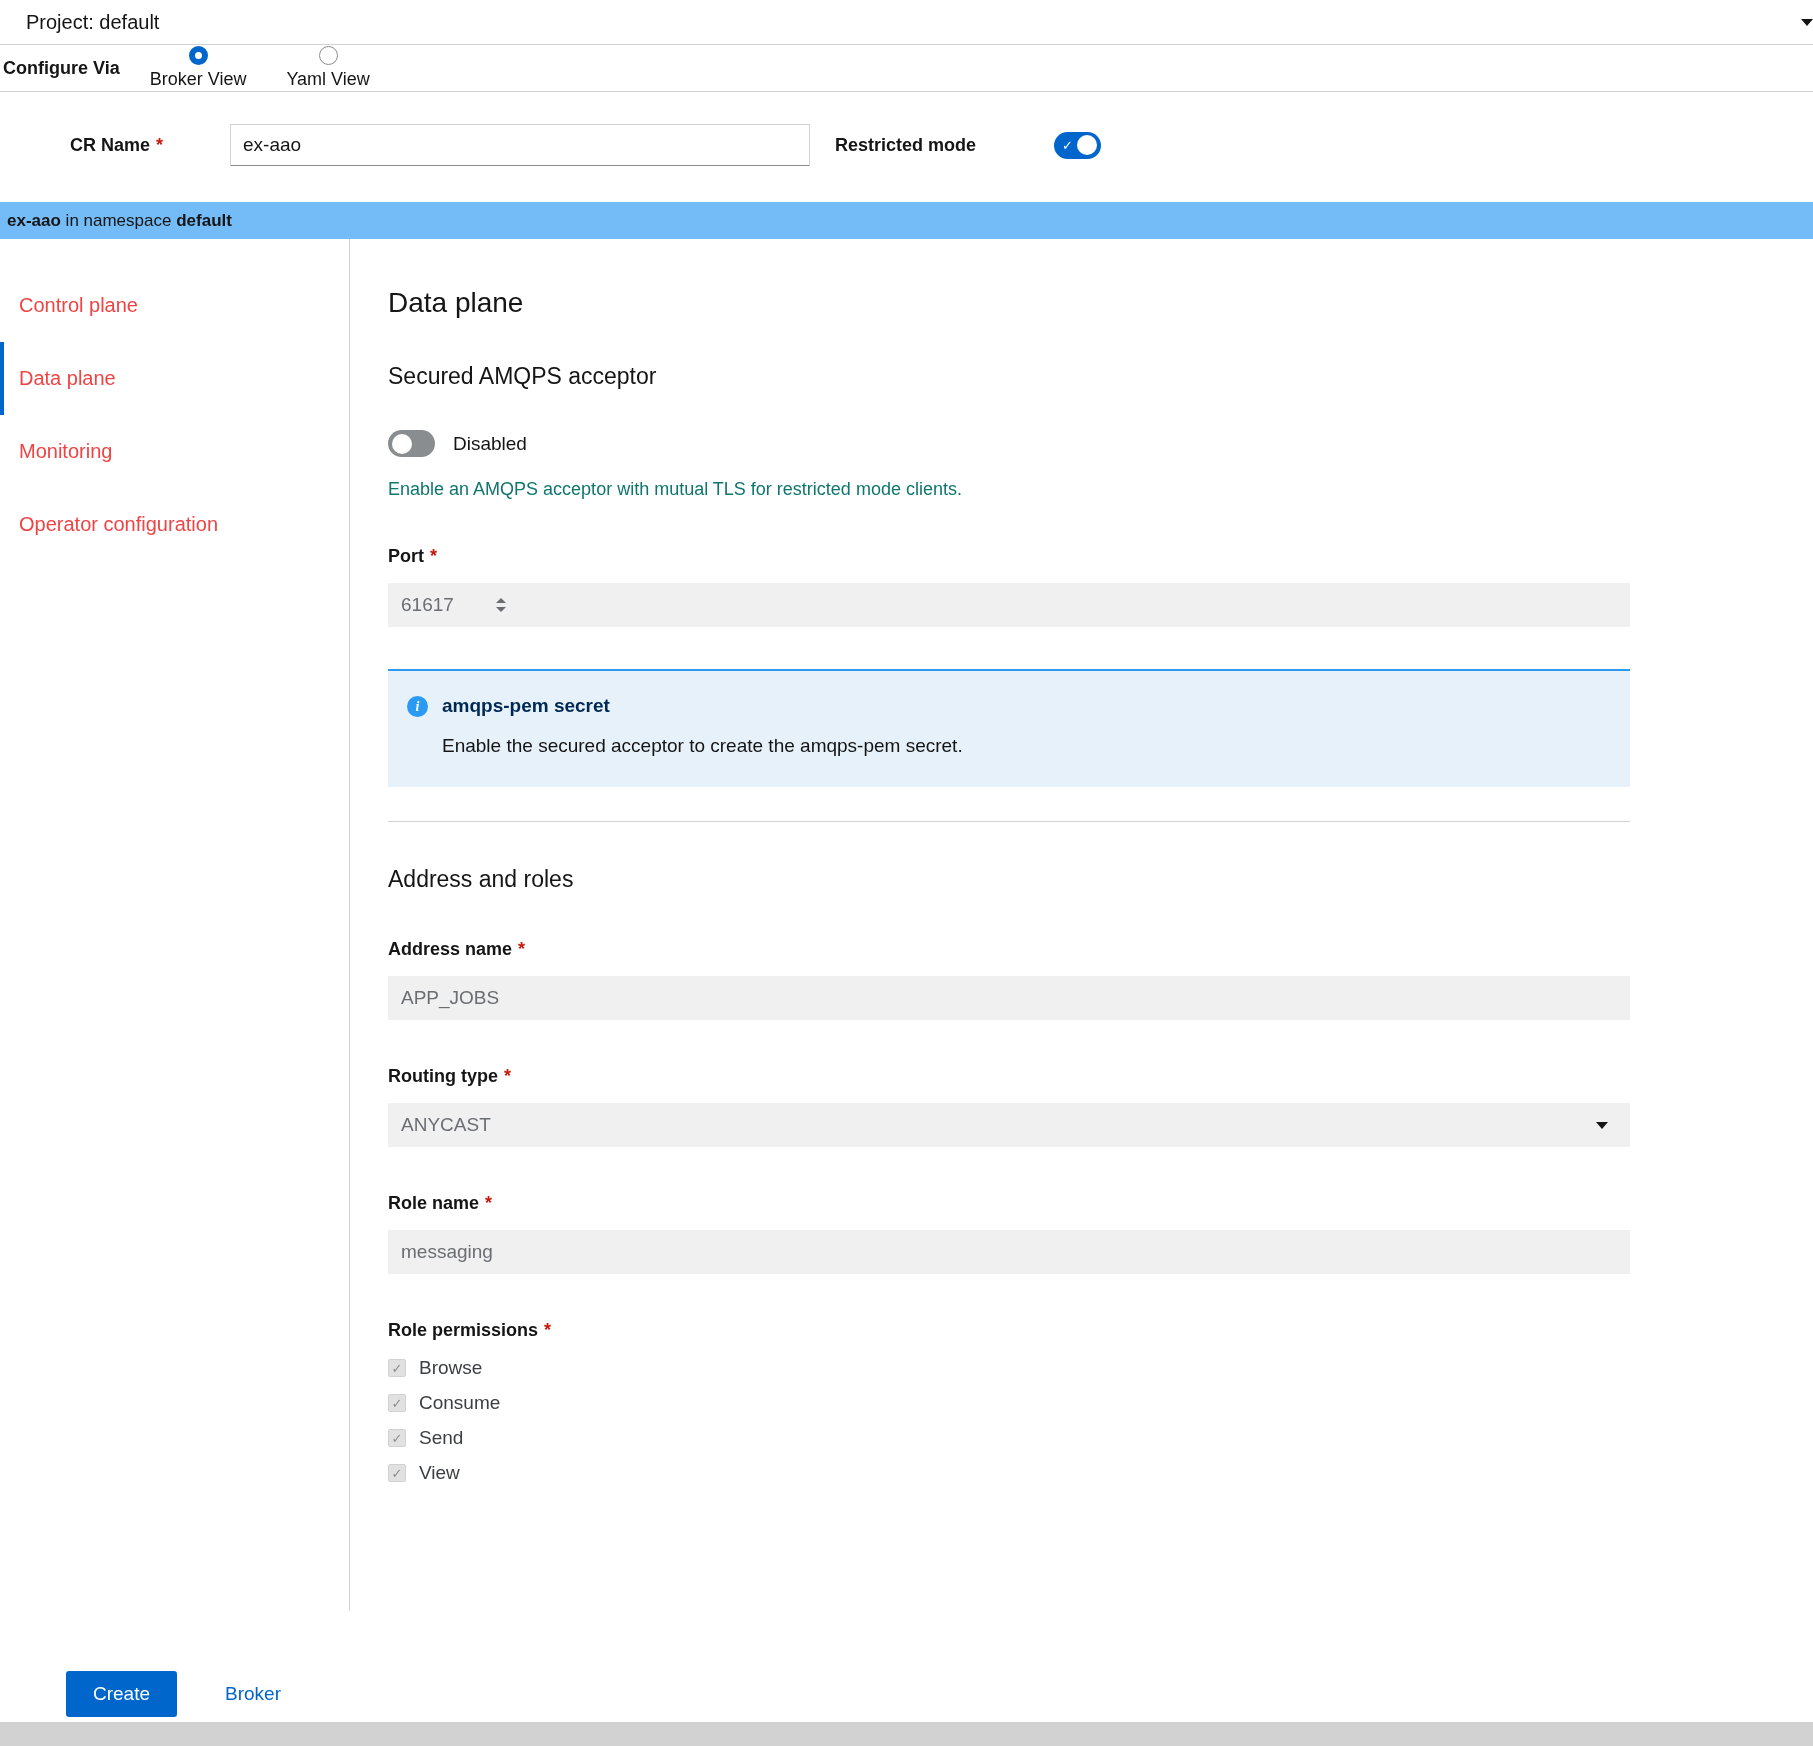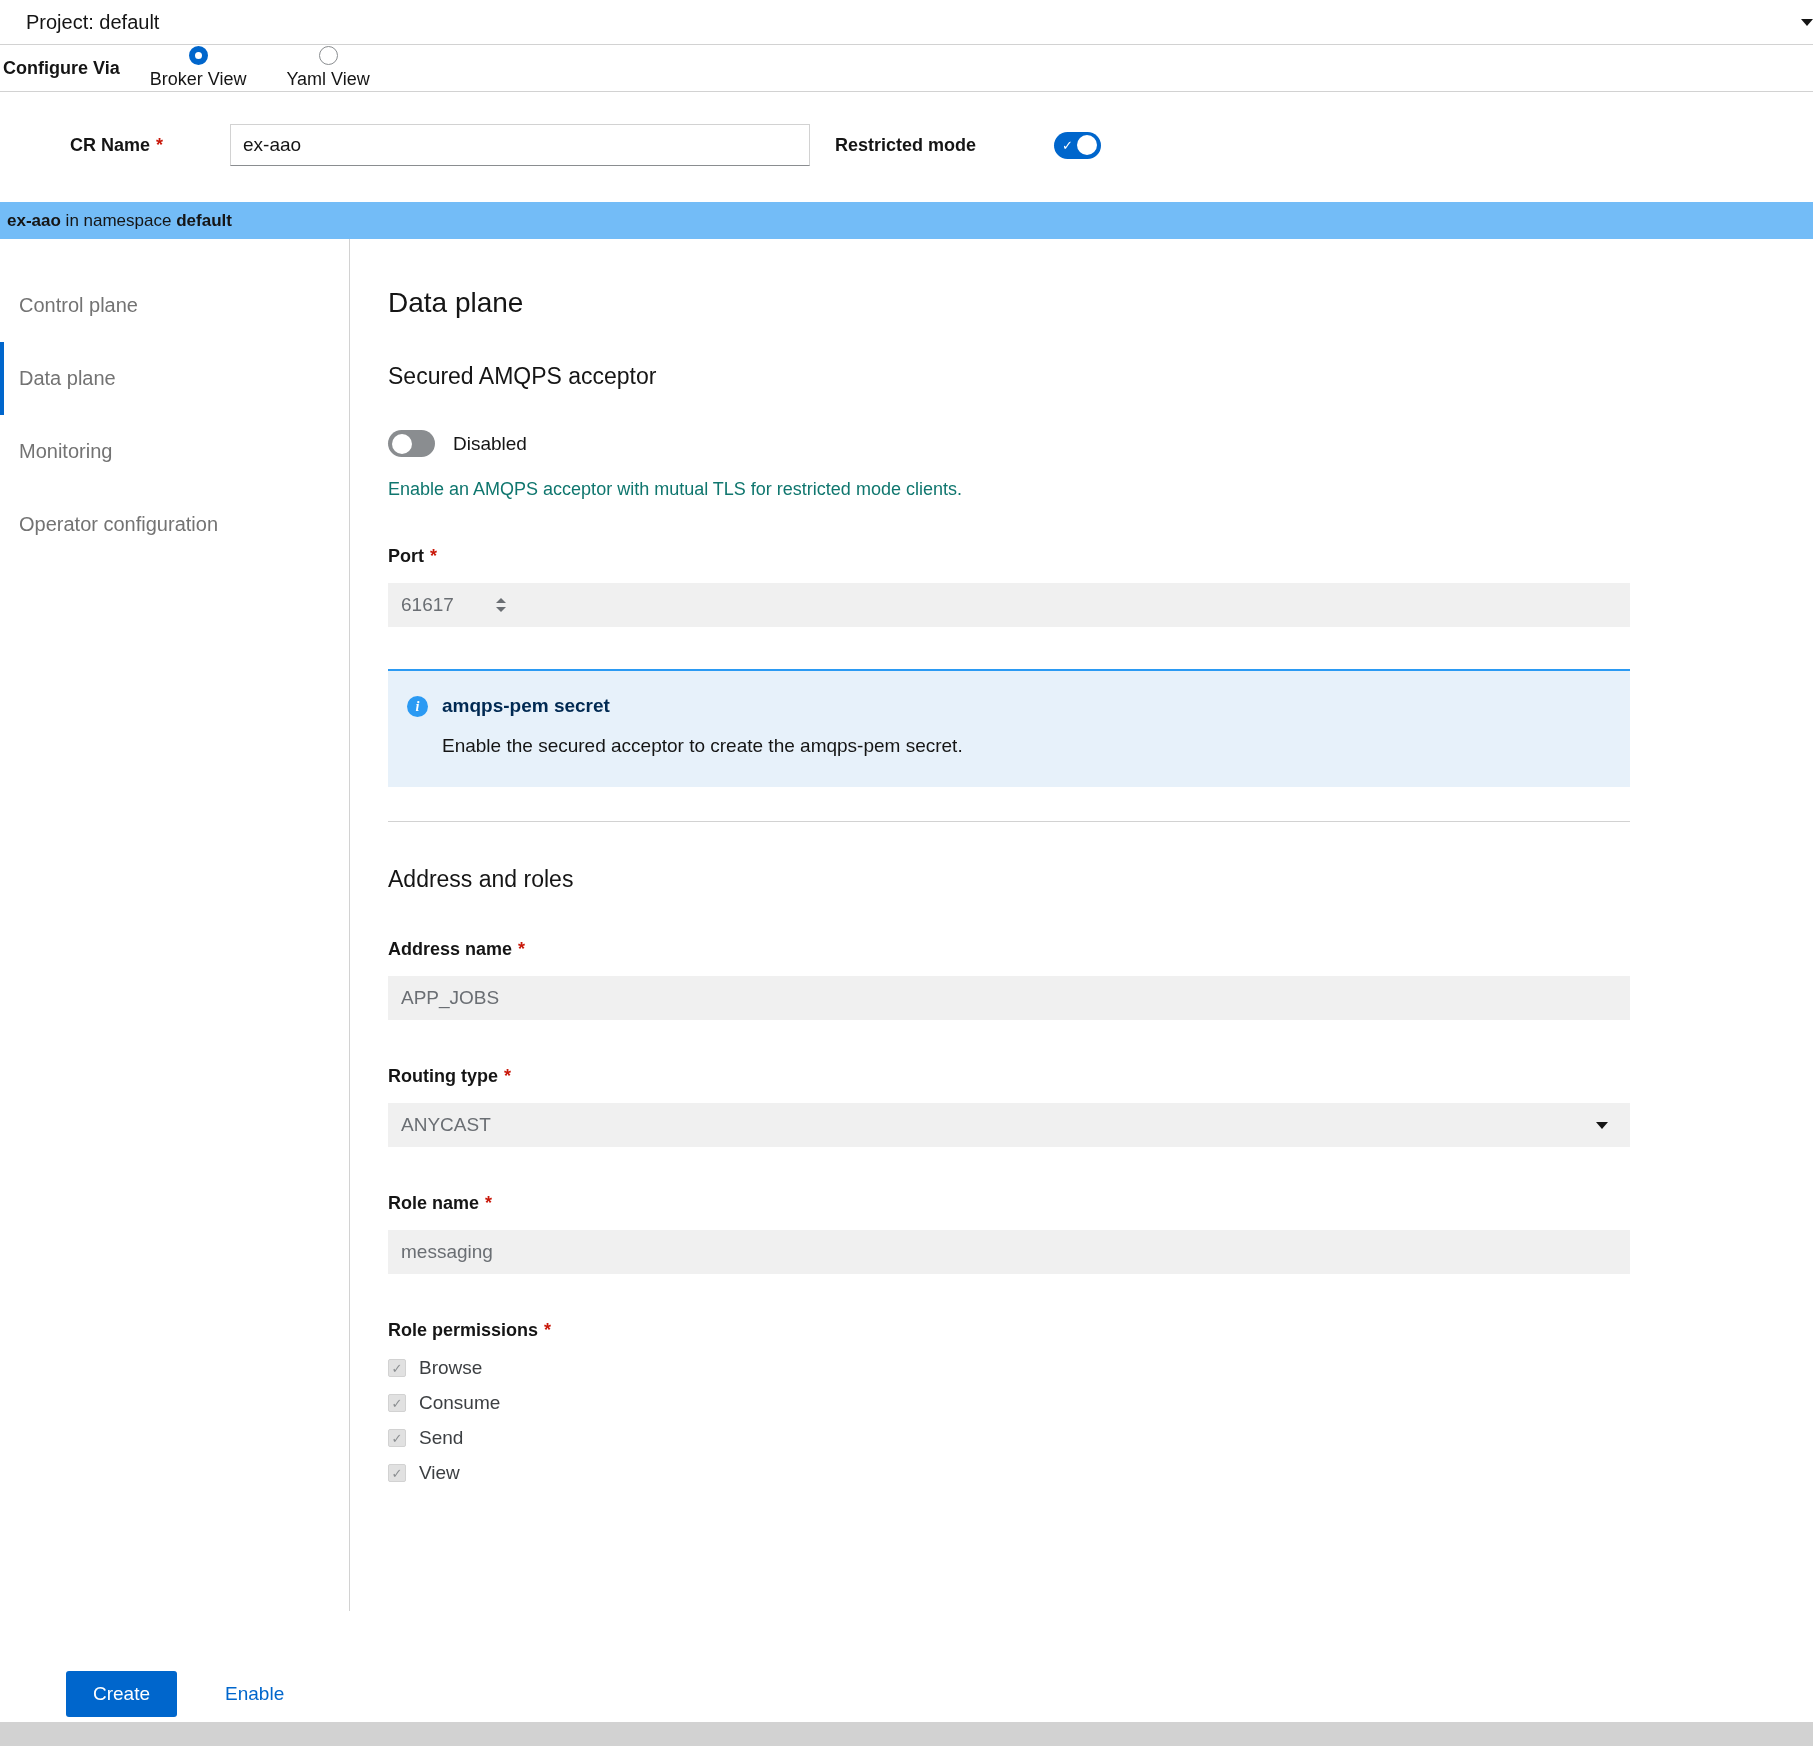--- a/index.html
+++ b/index.html
@@ -68,21 +68,21 @@
   }
   .banner b { font-weight:700; }
 
   
   .content-row { display:flex; align-items:stretch; }
   .sidebar {
     width:350px; flex-shrink:0; border-right:1px solid #d2d2d2;
     padding-top:30px; min-height:1372px;
   }
   .nav-item {
-    font-size:20px; padding:25px 0 25px 19px; cursor:pointer; color:#737373;
+    font-size:20px; padding:25px 0 25px 19px; cursor:pointer; color:#ef4444;
   }
   .nav-item.active { border-left:4px solid #0066cc; padding-left:15px; }
 
   .main { padding:48px 0 0 38px; width:1300px; }
   .h1 { font-size:28px; font-weight:400; }
   .h2 { font-size:23px; font-weight:400; margin-top:44px; }
 
   .switch-row { display:flex; align-items:center; margin-top:40px; gap:18px; font-size:19px; }
   .help-text { margin-top:22px; font-size:18px; color:#0f766e; }
 
@@ -287,16 +287,16 @@
           <span>View</span>
         </div>
       </div>
     </div>
 
   </div>
 </div>
 
 <div class="footer">
   <button class="btn-primary">Create</button>
-  <button class="link-btn">Enable</button>
+  <button class="link-btn">Broker</button>
 </div>
 
 <div class="bottom-strip"></div>
 
 </body></html>

